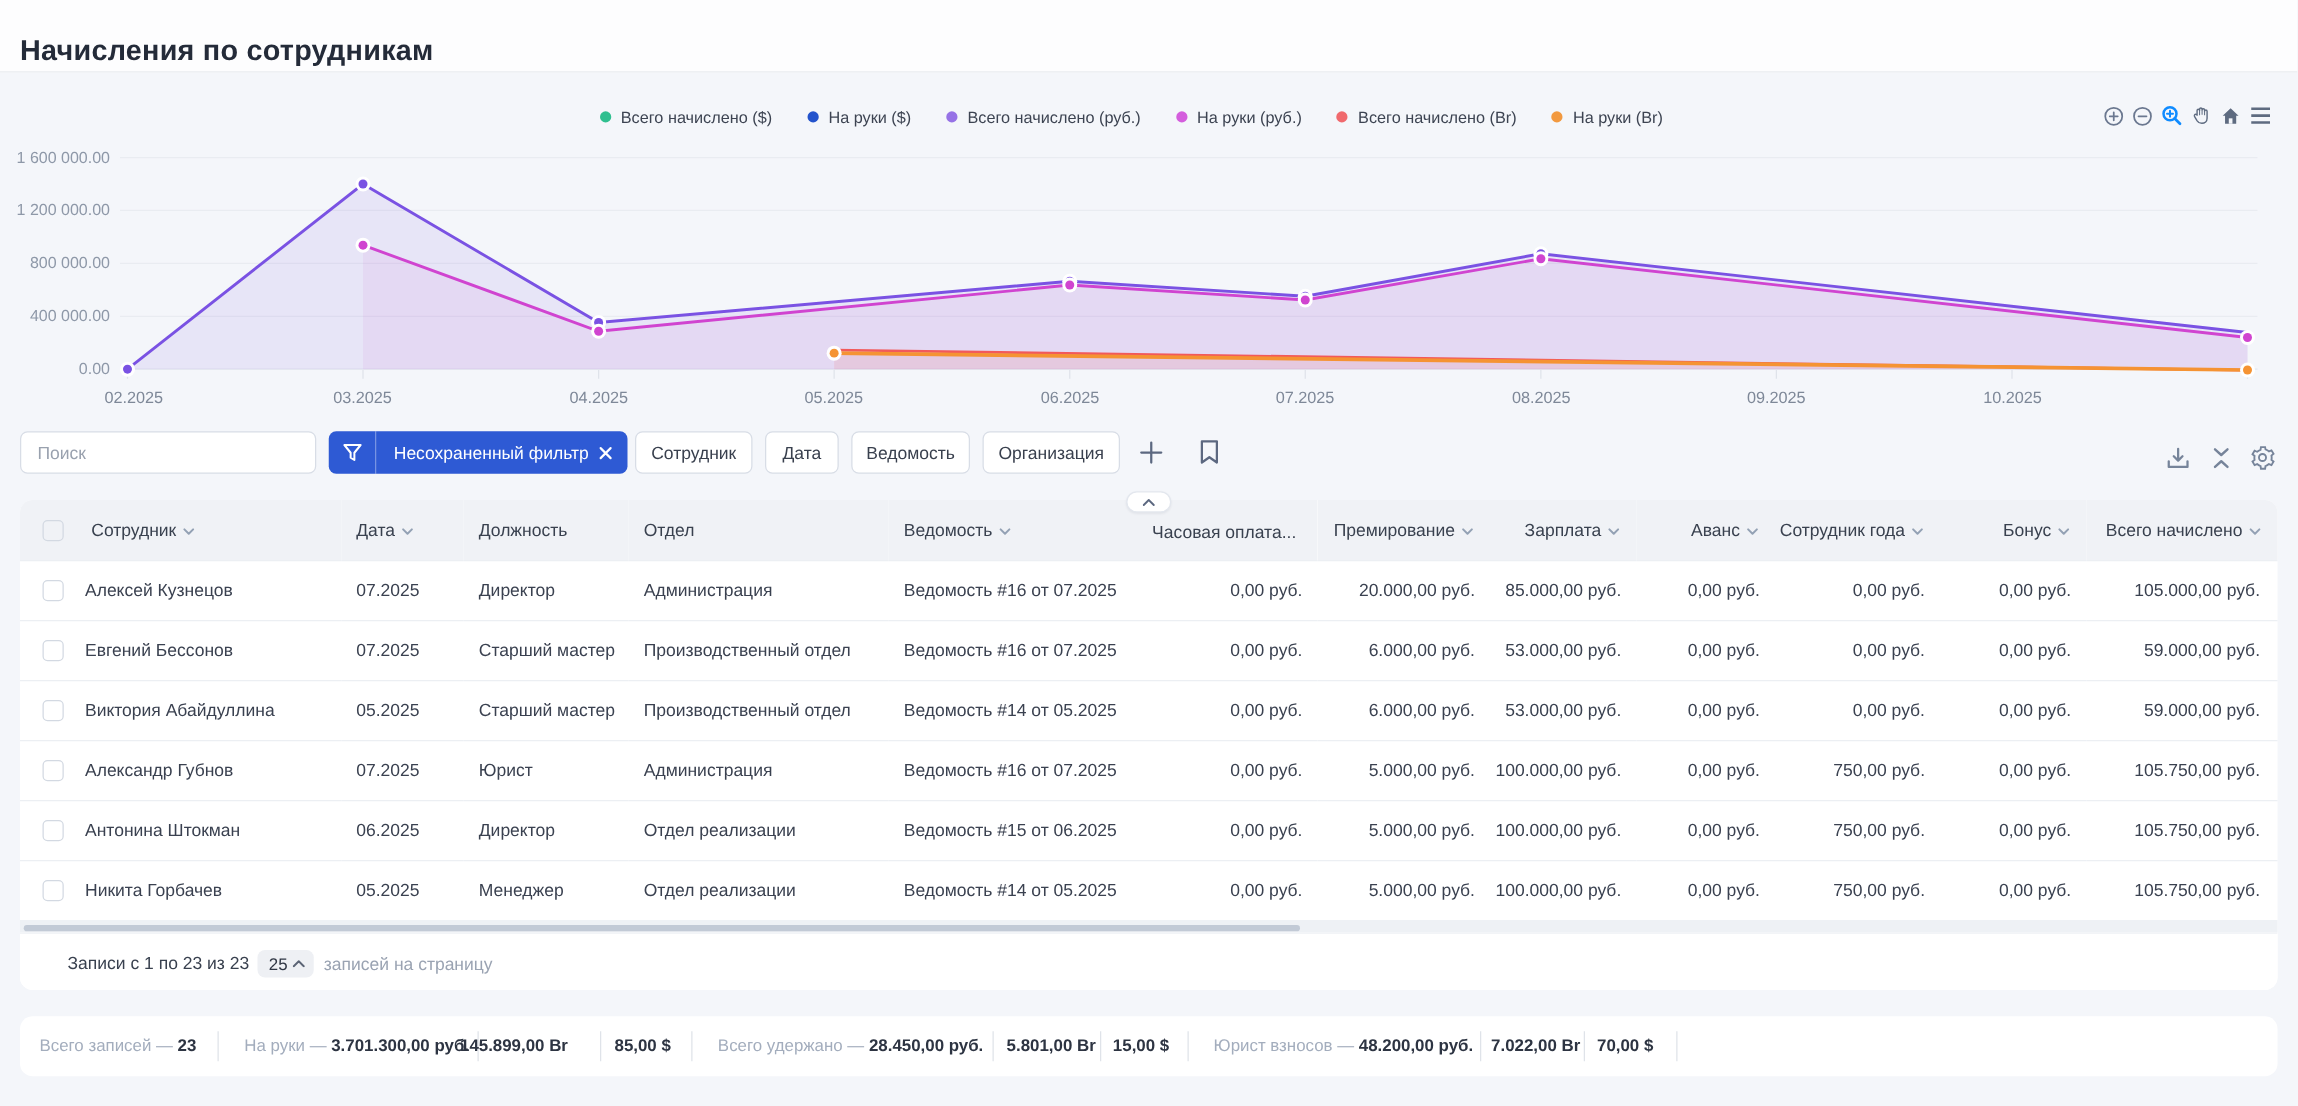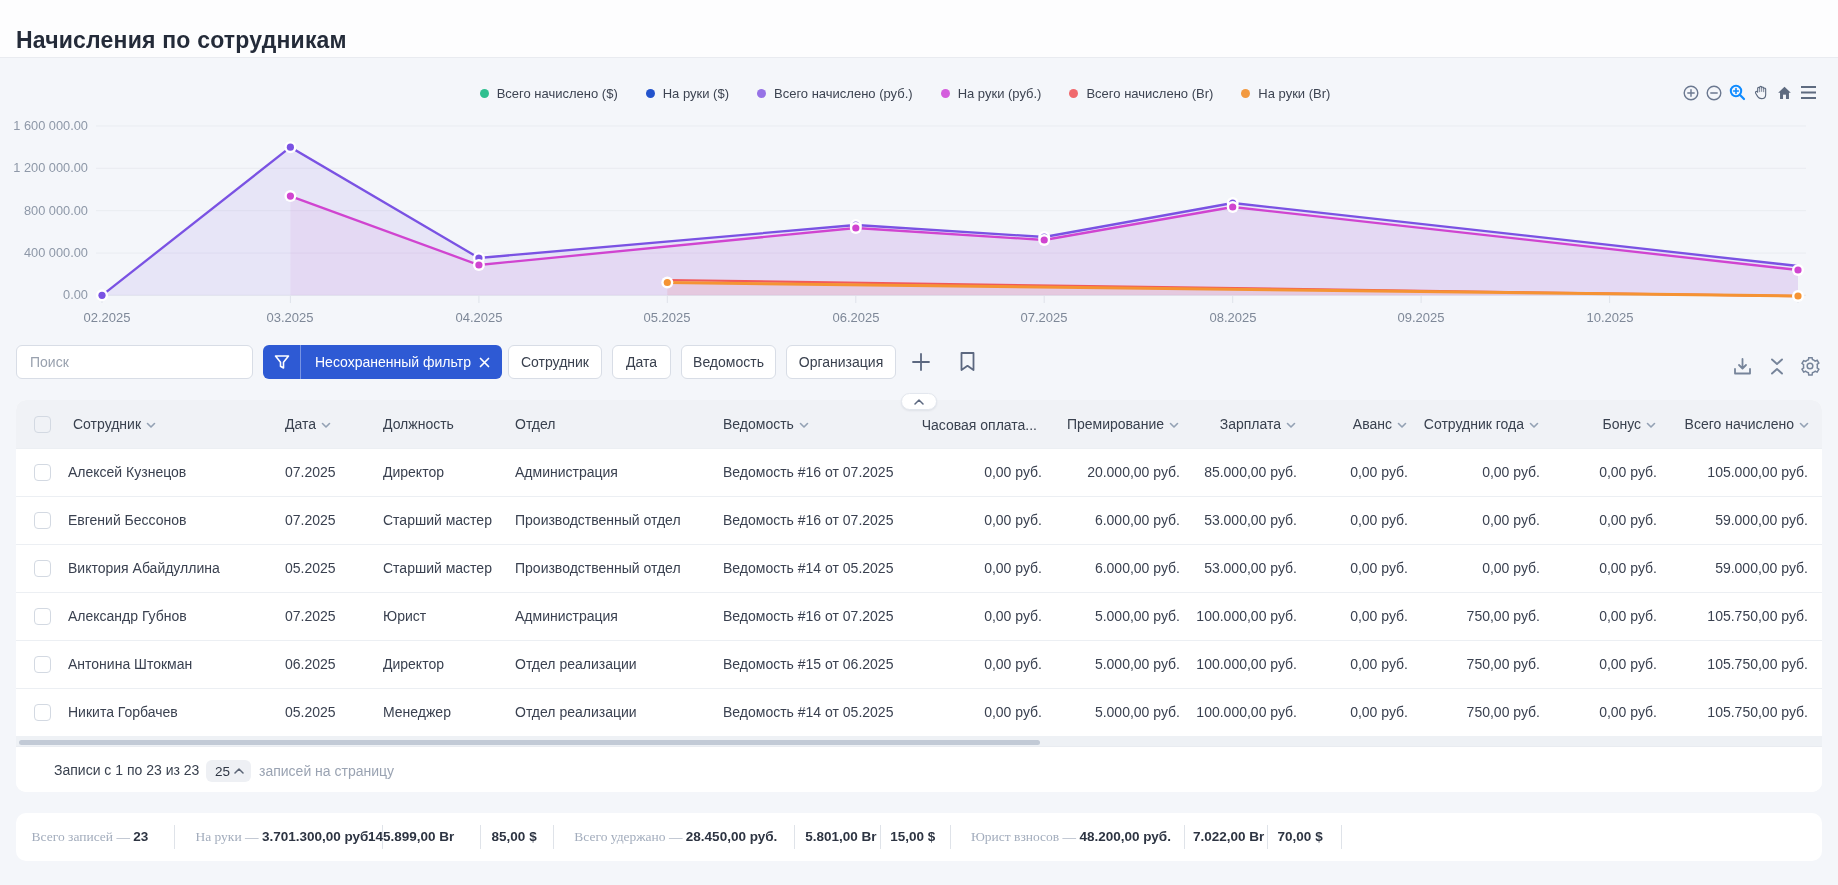--- a/index.html
+++ b/index.html
@@ -51,21 +51,21 @@
 
   
   .pgn { position:absolute; left:16px; top:746px; width:1806px; height:46px; background:#fff; border-top:1px solid #e9ecf1; border-radius:0 0 10px 10px; }
   .pgn .info { position:absolute; left:22px; top:15px; font-size:14px; color:#39414f;margin-left:16px; }
   .pgn .sel { position:absolute; left:190px; top:13px; height:22px; background:#eef0f4; border-radius:6px; display:flex; align-items:center; padding:0 7px 0 9px; gap:4px; font-size:13.5px; color:#2f3644; }
   .pgn .per { position:absolute; left:243px; top:16px; font-size:14px; color:#9aa3b2; }
 
   
   .foot { position:absolute; left:16px; top:813px; width:1806px; height:48px; background:#fff; border-radius:10px; font-size:13.5px; }
   .foot .fi { position:absolute; top:0; height:48px; line-height:48px; white-space:pre; }
-  .foot .lbl { color:#a3adbd;font-family:Liberation Serif, serif; }
+  .foot .lbl { color:#a3adbd; }
   .foot .val { color:#2d3442; font-weight:700; }
   .foot .div { position:absolute; top:12px; width:1px; height:24px; background:#dfe3e9; }
 </style>
 </head>
 <body>
   <div class="titlebar">
     <h1>Начисления по сотрудникам</h1>
   </div>
 
   <div class="legend">

